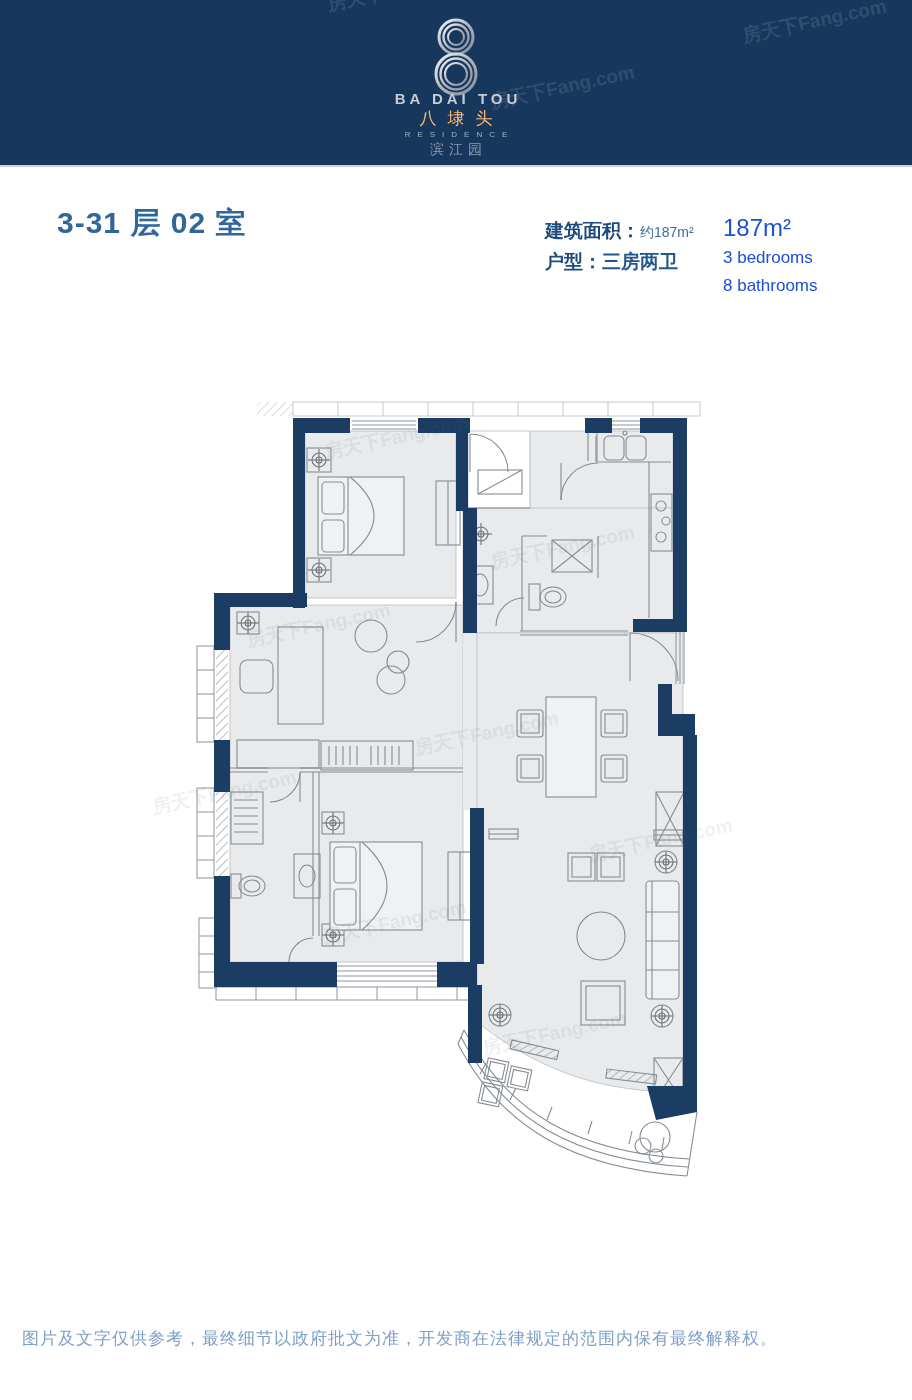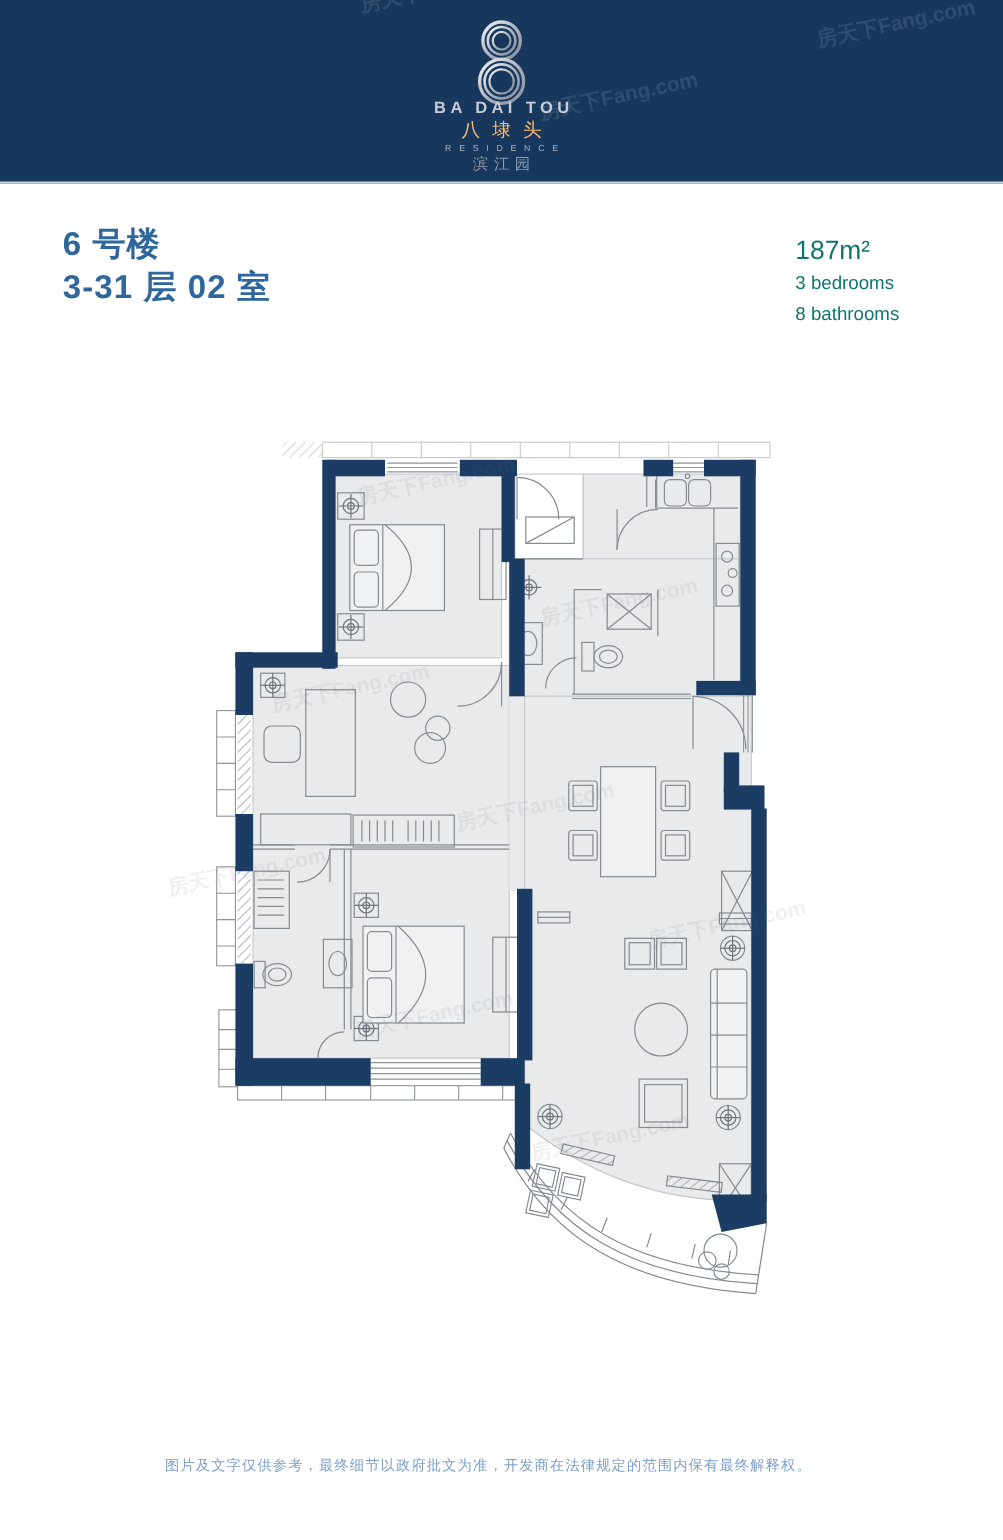--- a/index.html
+++ b/index.html
@@ -23,28 +23,28 @@
   .wm-light{color:rgba(215,226,242,0.13);}
   .wm-dark{color:rgba(96,108,124,0.10);}
   
   .title-block{position:absolute;left:57px;top:203px;color:#2f679c;}
   .title-line{font-size:30px;line-height:39px;font-weight:bold;letter-spacing:1px;}
   .cn-specs{position:absolute;left:545px;top:216px;}
   .cn-row{font-size:19px;line-height:30px;color:#1d4b7c;white-space:nowrap;}
   .cn-row .lbl{font-weight:bold;color:#1d4b7c;}
   .cn-row .val-sm{font-size:14px;color:#3c6c9c;}
   .cn-row .val{font-weight:bold;color:#24588b;}
-  .en-specs{position:absolute;left:723px;top:212px;color:#0f766e;}
+  .en-specs{position:absolute;left:723px;top:212px;color:#1d4ed8;}
   .en-area{font-size:24px;line-height:32px;}
   .en-row{font-size:17px;line-height:28px;}
   
   .plan{position:absolute;left:190px;top:395px;z-index:2;}
   
   .foot{position:absolute;left:0;top:1310px;width:800px;text-align:center;
-        font-size:13px;letter-spacing:1px;color:#7fa0c5;margin-left:44px;}
+        font-size:17px;letter-spacing:1px;color:#7fa0c5;}
 </style>
 </head>
 <body>
 
 <div class="page">
 
   <div class="hdr">
     <svg width="912" height="165" viewBox="0 0 912 165" style="position:absolute;left:0;top:0">
       <defs>
         <linearGradient id="silver" x1="0" y1="0" x2="1" y2="1">
@@ -64,24 +64,31 @@
     </svg>
     <div class="brand">
       <div class="brand-en">BA DAI TOU</div>
       <div class="brand-cn">八埭头</div>
       <div class="brand-res">RESIDENCE</div>
       <div class="brand-sub">滨江园</div>
     </div>
   </div>
 
   <div class="title-block">
-    <div class="title-line">6 号楼</div>
     <div class="title-line">3-31 层 02 室</div>
   </div>
 
+  <div class="cn-specs">
+    <div class="cn-row">
+      <span class="lbl">建筑面积：</span><span class="val-sm">约187m²</span>
+    </div>
+    <div class="cn-row">
+      <span class="lbl">户型：</span><span class="val">三房两卫</span>
+    </div>
+  </div>
 
   <div class="en-specs">
     <div class="en-area">187m²</div>
     <div class="en-row">3 bedrooms</div>
     <div class="en-row">8 bathrooms</div>
   </div>
 
   <svg class="plan" width="520" height="805" viewBox="190 395 520 805">
     <defs>
       <pattern id="hatch" width="6" height="6" patternUnits="userSpaceOnUse" patternTransform="rotate(45)">

